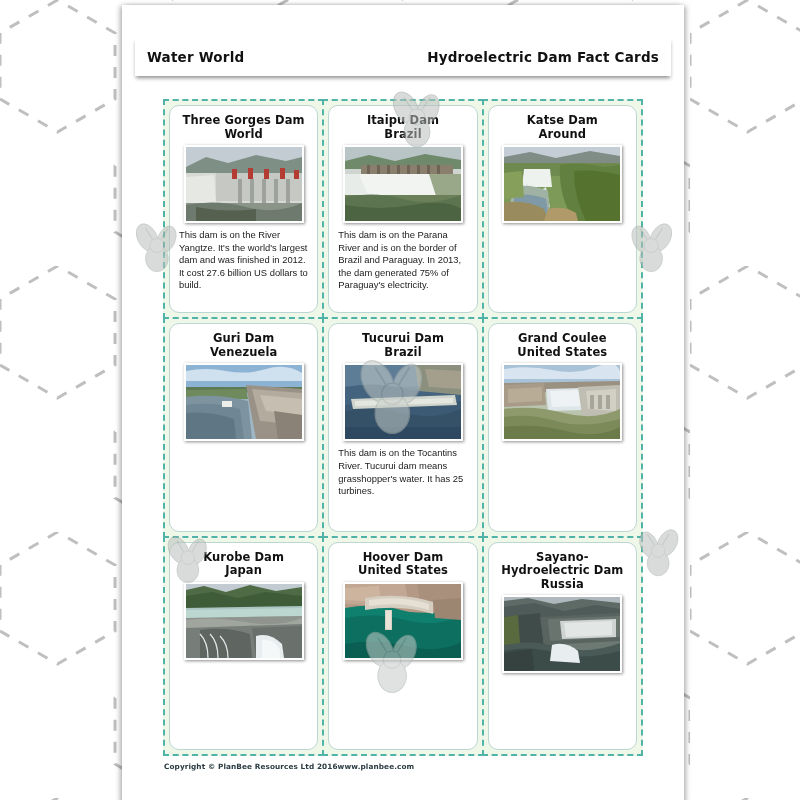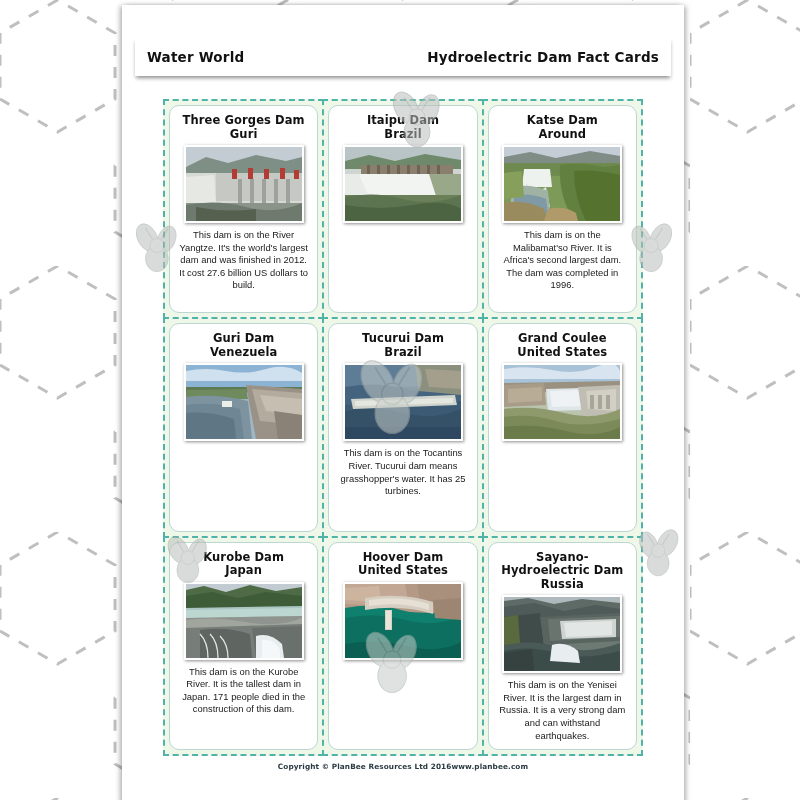--- a/index.html
+++ b/index.html
@@ -124,32 +124,32 @@
     width: 100%;
     height: 74px;
     display: block;
   }
 
   .card-body {
     font-family: "Liberation Sans", sans-serif;
     font-size: 9.4px;
     line-height: 12.6px;
     color: #1a1a1a;
-    text-align: center;
+    text-align: left;
     padding: 0 2px;
   }
 
   
   #footer {
     position: absolute;
     left: 42px;
     top: 757px;
     width: 478px;
     display: flex;
-    justify-content: center;
+    justify-content: flex-start;
     align-items: center;
     z-index: 4;
   }
   .footer-text {
     font-family: "DejaVu Sans", sans-serif;
     font-weight: bold;
     font-size: 7.3px;
     color: #2a3b42;
     letter-spacing: .1px;
     white-space: nowrap;
@@ -184,21 +184,21 @@
   <div id="header-box">
     <span class="header-text">Water World</span>
     <span class="header-text">Hydroelectric Dam Fact Cards</span>
   </div>
 
   <div id="grid">
 
     <div class="cutcell">
       <div class="card">
         <div class="card-title">Three Gorges Dam
-Guri</div>
+World</div>
         <div class="photo-wrap">
           <svg class="photo" viewBox="0 0 116 74" preserveAspectRatio="none">
             <rect width="116" height="74" fill="#b9c6cc"></rect>
             <rect width="116" height="26" fill="#c3ccd2"></rect>
             <path d="M0 20 L20 10 L42 16 L70 8 L100 14 L116 10 L116 26 L0 26 Z" fill="#7e8f86"></path>
             <rect y="26" width="116" height="30" fill="#d7d9d4"></rect>
             <g fill="#c6c8c4">
               <rect x="30" y="26" width="86" height="28"></rect>
             </g>
             <g fill="#b43a34">
@@ -246,20 +246,21 @@
                 <rect x="92" y="18" width="3" height="9"></rect>
             </g>
             <path d="M0 27 L116 27 L116 52 L0 48 Z" fill="#e8ece9"></path>
             <path d="M14 27 L100 27 L90 50 L24 50 Z" fill="#f2f4f1"></path>
             <path d="M84 27 L116 27 L116 56 L92 52 Z" fill="#9aa88a"></path>
             <rect y="48" width="116" height="26" fill="#6b8059"></rect>
             <path d="M0 50 Q30 44 58 52 T116 48 L116 74 L0 74 Z" fill="#5d7450"></path>
             <path d="M0 58 Q34 64 68 58 T116 62 L116 74 L0 74 Z" fill="#4d6442"></path>
           </svg>
         </div>
+        <div class="card-body">This dam is on the Parana River and is on the border of Brazil and Paraguay. In 2013, the dam generated 75% of Paraguay's electricity.</div>
       </div>
     </div>
 
     <div class="cutcell">
       <div class="card">
         <div class="card-title">Katse Dam
 Around</div>
         <div class="photo-wrap">
           <svg class="photo" viewBox="0 0 116 74" preserveAspectRatio="none">
             <rect width="116" height="74" fill="#7e9a58"></rect>
@@ -270,21 +271,20 @@
             <path d="M70 24 Q92 22 116 28 L116 74 L82 74 Q70 50 70 24 Z" fill="#55722f"></path>
             <path d="M20 22 L46 22 L48 40 L18 40 Z" fill="#eef2ef"></path>
             <path d="M22 36 Q32 48 42 40 L46 60 L24 62 Z" fill="#dce6e8"></path>
             <path d="M8 40 Q26 36 44 44 L46 66 Q22 70 6 62 Z" fill="#9fb2a3"></path>
             <path d="M10 48 Q28 46 42 52 L44 66 Q24 70 10 62 Z" fill="#7f99a6"></path>
             <path d="M0 26 L18 24 L20 50 L0 52 Z" fill="#86a05c"></path>
             <path d="M0 56 Q20 52 40 62 L44 74 L0 74 Z" fill="#9a8b5e"></path>
             <path d="M44 62 Q60 58 72 66 L74 74 L40 74 Z" fill="#b09a6a"></path>
           </svg>
         </div>
-        <div class="card-body">This dam is on the Malibamat'so River. It is Africa's second largest dam. The dam was completed in 1996.</div>
       </div>
     </div>
 
     <div class="cutcell">
       <div class="card">
         <div class="card-title">Guri Dam
 Venezuela</div>
         <div class="photo-wrap">
           <svg class="photo" viewBox="0 0 116 74" preserveAspectRatio="none">
             <rect width="116" height="74" fill="#9fb6c4"></rect>
@@ -375,21 +375,20 @@
             <path d="M66 44 L116 42 L116 74 L70 74 Z" fill="#6a716c"></path>
             <path d="M70 52 Q84 48 96 60 L98 74 L70 74 Z" fill="#e8eef0"></path>
             <path d="M76 56 Q88 54 94 66 L94 74 L76 74 Z" fill="#f4f8f9"></path>
             <g stroke="#dfe5e6" stroke-width="1.3" fill="none">
               <path d="M14 50 Q22 58 22 74"></path>
                 <path d="M24 50 Q32 58 32 74"></path>
               <path d="M34 52 Q42 60 42 74"></path>
             </g>
           </svg>
         </div>
-        <div class="card-body">This dam is on the Kurobe River. It is the tallest dam in Japan. 171 people died in the construction of this dam.</div>
       </div>
     </div>
 
     <div class="cutcell">
       <div class="card">
         <div class="card-title">Hoover Dam
 United States</div>
         <div class="photo-wrap">
           <svg class="photo" viewBox="0 0 116 74" preserveAspectRatio="none">
             <rect width="116" height="74" fill="#0e7a6a"></rect>
@@ -426,21 +425,20 @@
             <path d="M44 22 L116 19 L116 40 L46 44 Z" fill="#6a746f"></path>
             <path d="M56 24 L112 22 L112 40 L58 42 Z" fill="#cfd4d2"></path>
             <path d="M60 26 L108 24 L108 38 L62 40 Z" fill="#e2e6e4"></path>
             <path d="M0 48 Q28 42 56 50 T116 46 L116 74 L0 74 Z" fill="#4a5a56"></path>
             <path d="M0 54 Q26 48 52 56 T116 54 L116 74 L0 74 Z" fill="#3c4c49"></path>
             <path d="M48 48 Q62 44 74 54 L76 66 L46 64 Z" fill="#e8eeef"></path>
             <path d="M0 56 L28 52 L30 74 L0 74 Z" fill="#35423f"></path>
             <path d="M0 20 L14 18 L16 46 L0 48 Z" fill="#5a6a3f"></path>
           </svg>
         </div>
-        <div class="card-body">This dam is on the Yenisei River. It is the largest dam in Russia. It is a very strong dam and can withstand earthquakes.</div>
       </div>
     </div>
 
   </div>
 
   <div id="footer">
     <span class="footer-text">Copyright © PlanBee Resources Ltd 2016</span>
     <span class="footer-text">www.planbee.com</span>
   </div>
 

